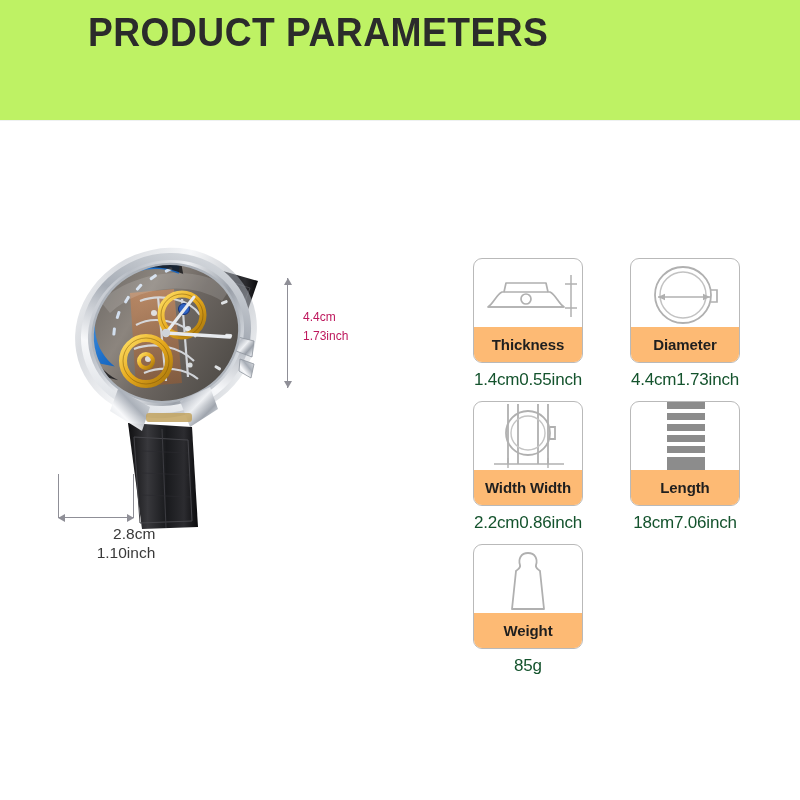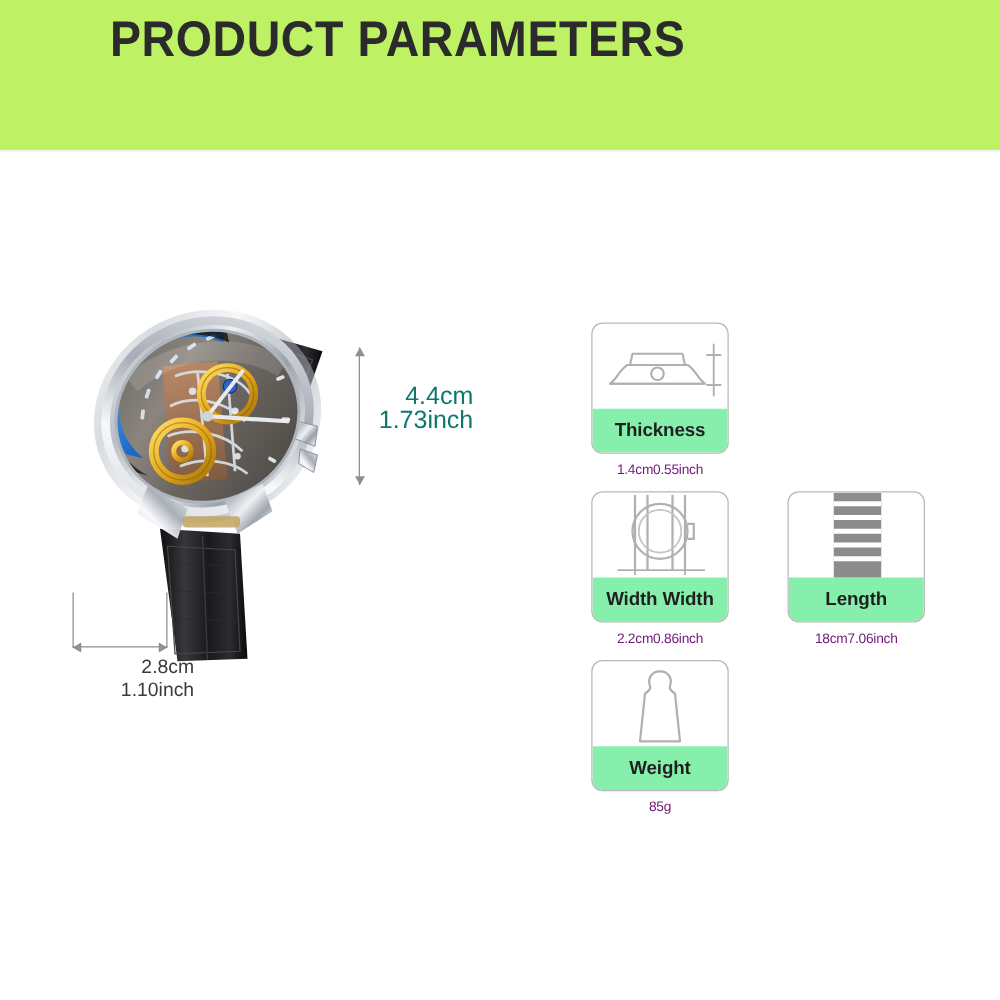--- a/index.html
+++ b/index.html
@@ -80,27 +80,26 @@
     width: 0; height: 0;
     border-left: 4px solid transparent;
     border-right: 4px solid transparent;
   }
   .dim-v .arrow-up { top: 0px;  border-bottom: 7px solid #8f8f97; }
   .dim-v .arrow-dn { bottom: 0px; border-top: 7px solid #8f8f97; }
   .dim-v .dim-text {
     position: absolute;
     left: 13px;
     top: 28px;
-    font-size: 20px;
+    font-size: 12px;
     line-height: 19px;
-    color: #0f766e;
+    color: #be185d;
     white-space: nowrap;
     background: #ffffff;
     padding: 2px 2px 2px 3px;
-    text-align: right;
   }
 
   .dim-h {
     position: absolute;
     left: 58px;
     top: 353px;
     width: 136px;
     height: 100px;
   }
   .dim-h .ext-l,
@@ -171,34 +170,34 @@
     flex-direction: column;
   }
   .spec-icon {
     flex: 1 1 auto;
     position: relative;
     overflow: hidden;
   }
   .spec-icon svg { display: block; }
   .spec-label {
     height: 37px;
-    background: #86efac;
+    background: #fdba74;
     color: #1f1f1f;
     font-size: 15px;
     font-weight: bold;
     display: flex;
     align-items: center;
     justify-content: center;
     letter-spacing: -0.1px;
     white-space: nowrap;
   }
   .spec-value {
     margin-top: 7px;
-    font-size: 11px;
-    color: #701a75;
+    font-size: 17px;
+    color: #14532d;
     text-align: center;
     white-space: nowrap;
     letter-spacing: -0.2px;
   }
 </style>
 </head>
 <body>
 
 <div class="header">
   <div class="header-title">PRODUCT PARAMETERS</div>
@@ -387,20 +386,38 @@
               <path d="M91 25 L103 25"></path>
               <path d="M91 49 L103 49"></path>
             </g>
           </svg>
         </div>
         <div class="spec-label">Thickness</div>
       </div>
       <div class="spec-value">1.4cm0.55inch</div>
     </div>
 
+    <div class="spec-item">
+      <div class="spec-card">
+        <div class="spec-icon">
+          <svg width="108" height="72" viewBox="0 0 108 72">
+            <circle cx="52" cy="36" r="28" fill="none" stroke="#b0b0b0" stroke-width="1.8"></circle>
+            <circle cx="52" cy="36" r="23" fill="none" stroke="#c2c2c2" stroke-width="1.5"></circle>
+            <path d="M80 31 L86 31 L86 43 L80 43" fill="none" stroke="#b0b0b0" stroke-width="1.7"></path>
+            <g stroke="#b0b0b0" stroke-width="1.5">
+              <path d="M27 38 L79 38"></path>
+            </g>
+            <path d="M27 38 l7 -3.2 l0 6.4 z" fill="#b0b0b0"></path>
+            <path d="M79 38 l-7 -3.2 l0 6.4 z" fill="#b0b0b0"></path>
+          </svg>
+        </div>
+        <div class="spec-label">Diameter</div>
+      </div>
+      <div class="spec-value">4.4cm1.73inch</div>
+    </div>
 
   </div>
 
   <div class="spec-row">
 
     <div class="spec-item">
       <div class="spec-card">
         <div class="spec-icon">
           <svg width="108" height="72" viewBox="0 0 108 72">
             <g fill="none" stroke="#b0b0b0" stroke-width="1.8">

